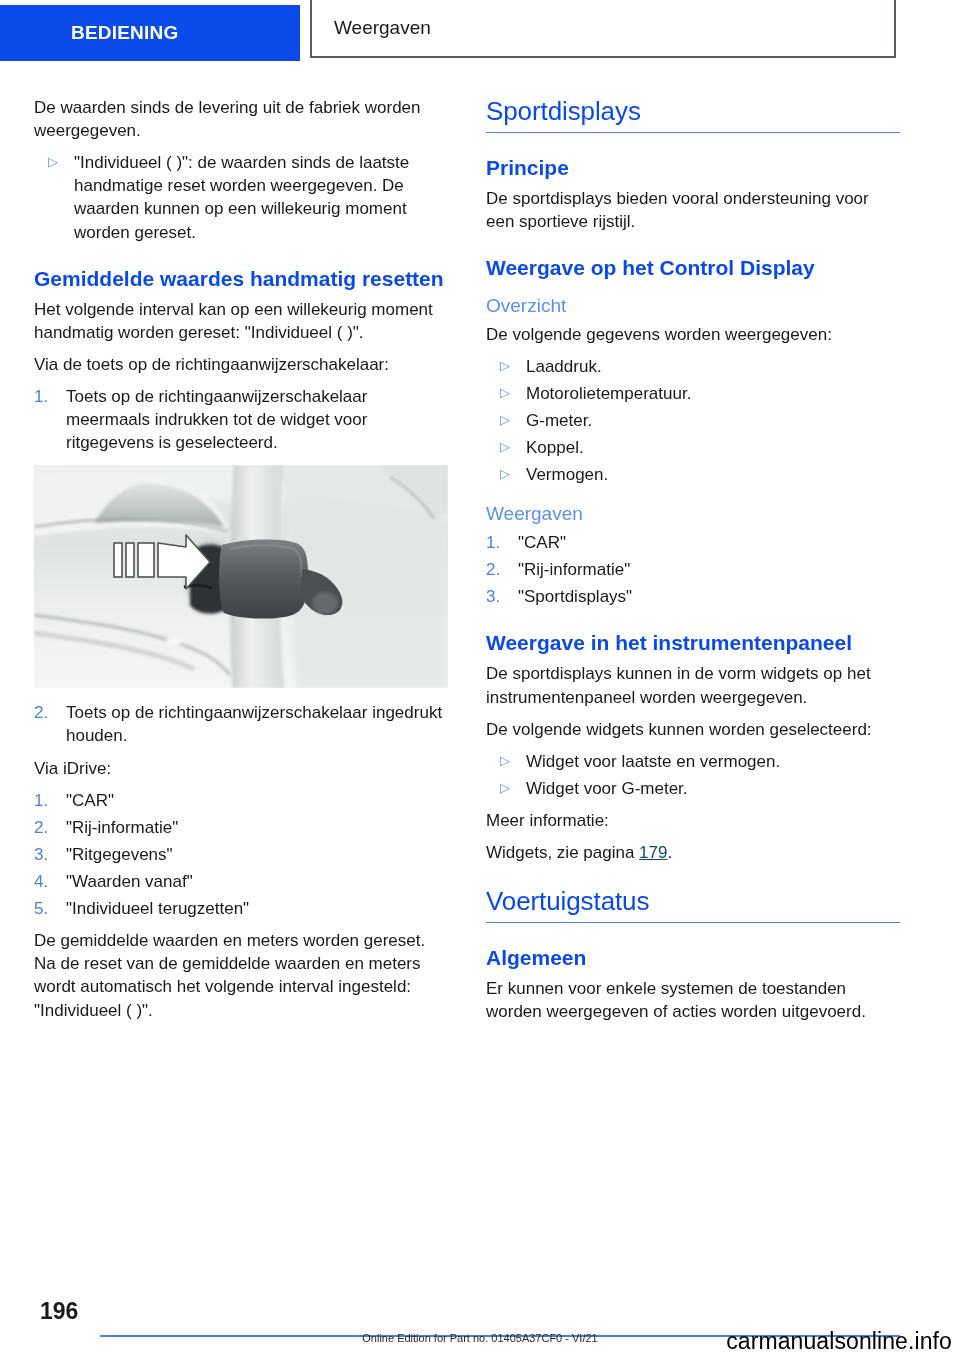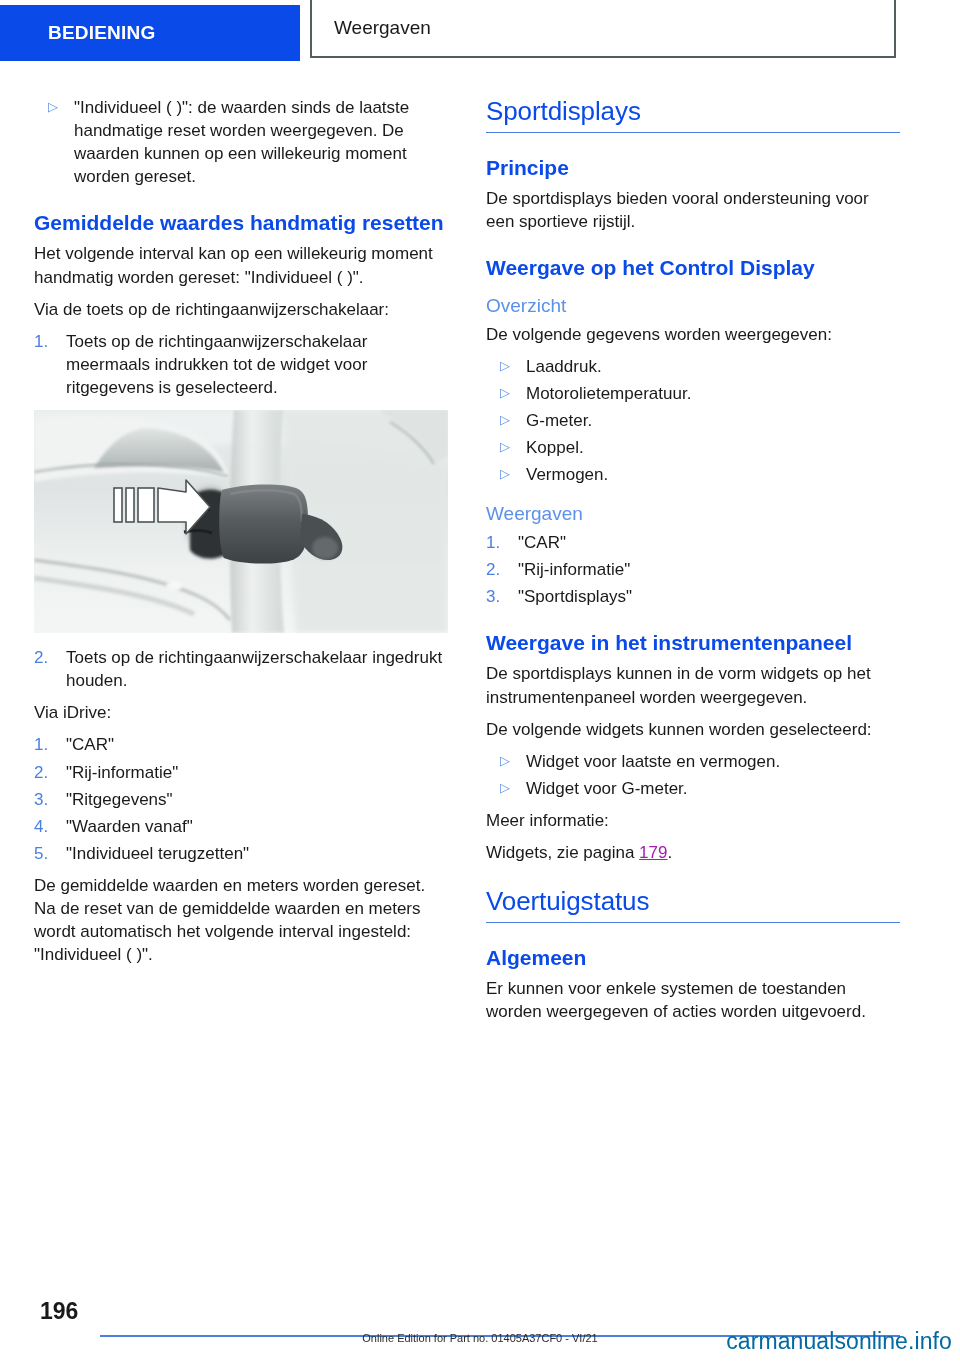--- a/index.html
+++ b/index.html
@@ -28,21 +28,21 @@
     left: 0; top: 5px;
     width: 300px;
     height: 56px;
     background: #0a4ae8;
     color: #ffffff;
     font-weight: bold;
     font-size: 19px;
     letter-spacing: 0.2px;
     display: flex;
     align-items: center;
-    padding-left: 48px;
+    padding-left: 71px;
     box-sizing: border-box;
   }
   .section-tab {
     position: absolute;
     left: 310px; top: 0px;
     width: 586px;
     height: 58px;
     border: 2px solid #555d60;
     border-top: none;
     box-sizing: border-box;
@@ -127,21 +127,21 @@
     position: absolute;
     left: 0px;
     top: 0px;
     color: #4a7fe0;
     font-size: 17px;
     width: 32px;
   }
   ol.num-list li { padding-left: 32px; }
   ul.bullet-list.tight li, ol.num-list.tight li { margin-bottom: 4px; }
 
-  .pageref { color: #a21caf; margin-top: 39px; }
+  .pageref { color: #0c4a6e; margin-top: 39px; }
 
   
   .figure {
     position: relative;
     width: 414px;
     height: 223px;
     margin: 11px 0 13px 0;
     overflow: hidden;
     background: #d9dcdb;
   }
@@ -177,34 +177,35 @@
     width: 960px;
     text-align: center;
     font-size: 11px;
     color: #2b2b2b;
   }
   .footer-watermark {
     position: absolute;
     right: 8px;
     top: 30px;
     font-size: 23px;
-    color: #0369a1;
+    color: #000000;
     letter-spacing: 0.1px;
   }
 </style>
 </head>
 <body>
 
 <div class="page-header">
   <div class="chapter-tab">BEDIENING</div>
   <div class="section-tab">Weergaven</div>
 </div>
 
 <div class="col col-left">
 
+  <p class="doc-p">De waarden sinds de levering uit de fabriek worden weergegeven.</p>
 
   <ul class="bullet-list">
     <li>
       <span class="marker">▷</span>
       <span>"Individueel ( )": de waarden sinds de laatste handmatige reset worden weergegeven. De waarden kunnen op een willekeurig moment worden gereset.</span>
     </li>
   </ul>
 
   <div class="spacer-md"></div>
 

